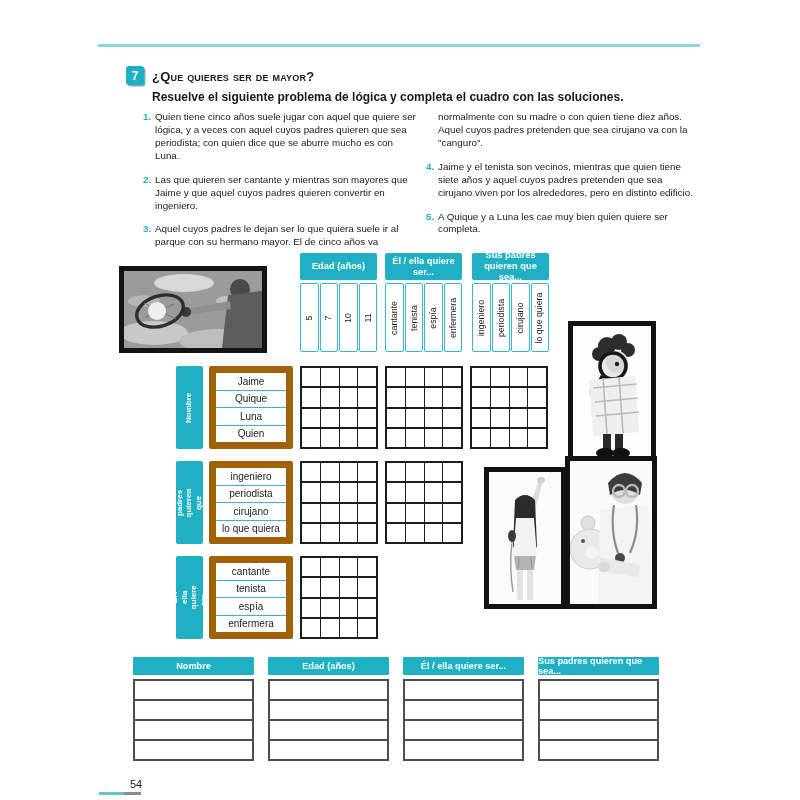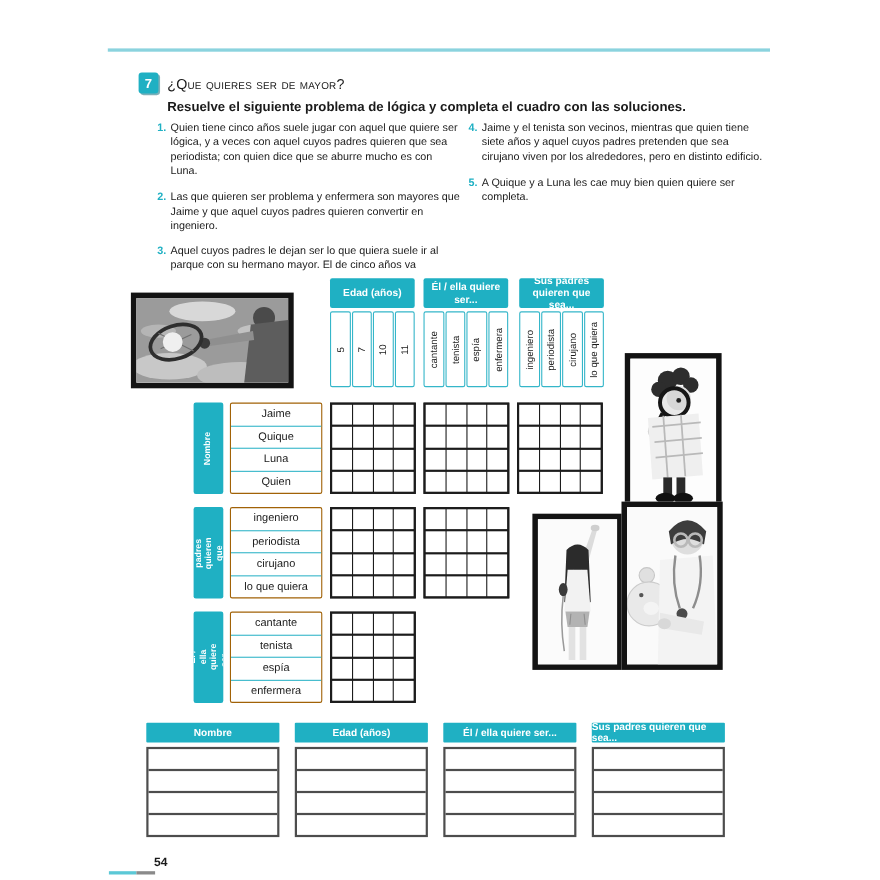--- a/index.html
+++ b/index.html
@@ -6,21 +6,21 @@
   body{width:800px;height:800px;background:#fff;font-family:"Liberation Sans",sans-serif;position:relative;overflow:hidden;color:#1a1a1a;}
   .abs{position:absolute;}
 
   
   .top-rule{left:98px;top:44px;width:602px;height:3px;background:#8bd3de;}
 
   
   .badge{left:126px;top:66px;width:18px;height:19px;background:#1fb0c3;color:#fff;font-weight:bold;
          font-size:12px;display:flex;align-items:center;justify-content:center;border-radius:3px;
          box-shadow:1.5px 1.5px 0 rgba(15,110,125,.55);}
-  .title{left:152px;top:69px;font-size:13px;font-weight:normal;font-variant:small-caps;letter-spacing:.2px;}
+  .title{left:152px;top:69px;font-size:13px;font-weight:bold;font-variant:small-caps;letter-spacing:.2px;}
   .instructions{left:152px;top:90px;font-size:12px;font-weight:bold;}
 
   
   .clues{left:143px;top:111px;width:552px;display:flex;gap:6px;}
   .clue-col{display:flex;flex-direction:column;gap:11px;}
   .clue-col.left{width:277px;}
   .clue-col.right{width:269px;}
   .clue{display:flex;font-size:9.8px;line-height:1.32;}
   .clue-num{color:#1fb0c3;font-weight:bold;width:12px;flex:none;}
   .clue-text{flex:1;}
@@ -40,21 +40,21 @@
   .col-strip{position:absolute;top:283px;width:77px;height:69px;display:flex;gap:1px;}
   .col-cell{flex:1;border:1px solid #35b6c9;border-radius:2px;background:#fff;display:flex;
             align-items:center;justify-content:center;overflow:hidden;}
   .col-cell span{transform:rotate(-90deg);white-space:nowrap;font-size:8.8px;}
 
   
   .row-bar{position:absolute;left:176px;width:27px;height:83px;background:#1fb0c3;border-radius:2px;
            display:flex;align-items:center;justify-content:center;overflow:hidden;}
   .row-bar span{transform:rotate(-90deg);width:80px;text-align:center;color:#fff;font-weight:bold;
                 font-size:8px;line-height:1.2;}
-  .row-labels{position:absolute;left:209px;width:84px;height:83px;border:1px solid #a16207;border-radius:2px;
+  .row-labels{position:absolute;left:209px;width:84px;height:83px;border:7px solid #a16207;border-radius:2px;
               box-sizing:border-box;display:flex;flex-direction:column;background:#fff;}
   .row-label{flex:1;display:flex;align-items:center;justify-content:center;font-size:10px;
              border-top:1px solid #35b6c9;}
   .row-label:first-child{border-top:none;}
 
   
   .mini-grid{position:absolute;width:78px;height:83px;display:grid;grid-template-columns:repeat(4,1fr);
              grid-template-rows:repeat(4,1fr);column-gap:1px;row-gap:2px;background:#1c1c1c;
              border:2px solid #1c1c1c;box-sizing:border-box;}
   .mini-grid i{background:#fff;display:block;}
@@ -67,47 +67,51 @@
             font-size:9.2px;display:flex;align-items:center;justify-content:center;border-radius:1px;}
   .sol-table{position:absolute;top:679px;width:121px;height:82px;border:2px solid #4d4d4d;box-sizing:border-box;
              display:flex;flex-direction:column;background:#fff;}
   .sol-row{flex:1;border-top:2px solid #4d4d4d;}
   .sol-row:first-child{border-top:none;}
   .sx1{left:133px;} .sx2{left:268px;} .sx3{left:403px;} .sx4{left:538px;}
 
   
   .footer-teal{left:99px;top:792px;width:25px;height:3px;background:#5bc8d6;}
   .footer-gray{left:124px;top:792px;width:17px;height:3px;background:#8a8a8a;}
-  .page-num{left:140px;top:778px;font-size:11px;font-weight:bold;}
+  .page-num{left:130px;top:778px;font-size:11px;font-weight:normal;}
 </style>
 </head>
 <body>
 
 <div class="abs top-rule"></div>
 
 <div class="abs badge">7</div>
 <div class="abs title">¿Que quieres ser de mayor?</div>
 <div class="abs instructions">Resuelve el siguiente problema de lógica y completa el cuadro con las soluciones.</div>
 
 <div class="abs clues">
   <div class="clue-col left">
     <div class="clue">
         <span class="clue-num">1.</span>
         <span class="clue-text">Quien tiene cinco años suele jugar con aquel que quiere ser lógica, y a veces con aquel cuyos padres quieren que sea periodista; con quien dice que se aburre mucho es con Luna.</span>
       </div>
     <div class="clue">
         <span class="clue-num">2.</span>
-        <span class="clue-text">Las que quieren ser problema y enfermera son mayores que Jaime y que aquel cuyos padres quieren convertir en ingeniero.</span>
+        <span class="clue-text">Las que quieren ser cantante y mientras son mayores que Jaime y que aquel cuyos padres quieren convertir en ingeniero.</span>
       </div>
     <div class="clue">
         <span class="clue-num">3.</span>
         <span class="clue-text">Aquel cuyos padres le dejan ser lo que quiera suele ir al parque con su hermano mayor. El de cinco años va</span>
       </div>
   </div>
   <div class="clue-col right">
+    <div class="clue">
+        <span class="clue-num"></span>
+        <span class="clue-text">normalmente con su madre o con quien tiene diez años. Aquel cuyos padres pretenden que sea cirujano va con la "canguro".</span>
+      </div>
     <div class="clue">
         <span class="clue-num">4.</span>
         <span class="clue-text">Jaime y el tenista son vecinos, mientras que quien tiene siete años y aquel cuyos padres pretenden que sea cirujano viven por los alrededores, pero en distinto edificio.</span>
       </div>
     <div class="clue">
         <span class="clue-num">5.</span>
         <span class="clue-text">A Quique y a Luna les cae muy bien quien quiere ser completa.</span>
       </div>
   </div>
 </div>

